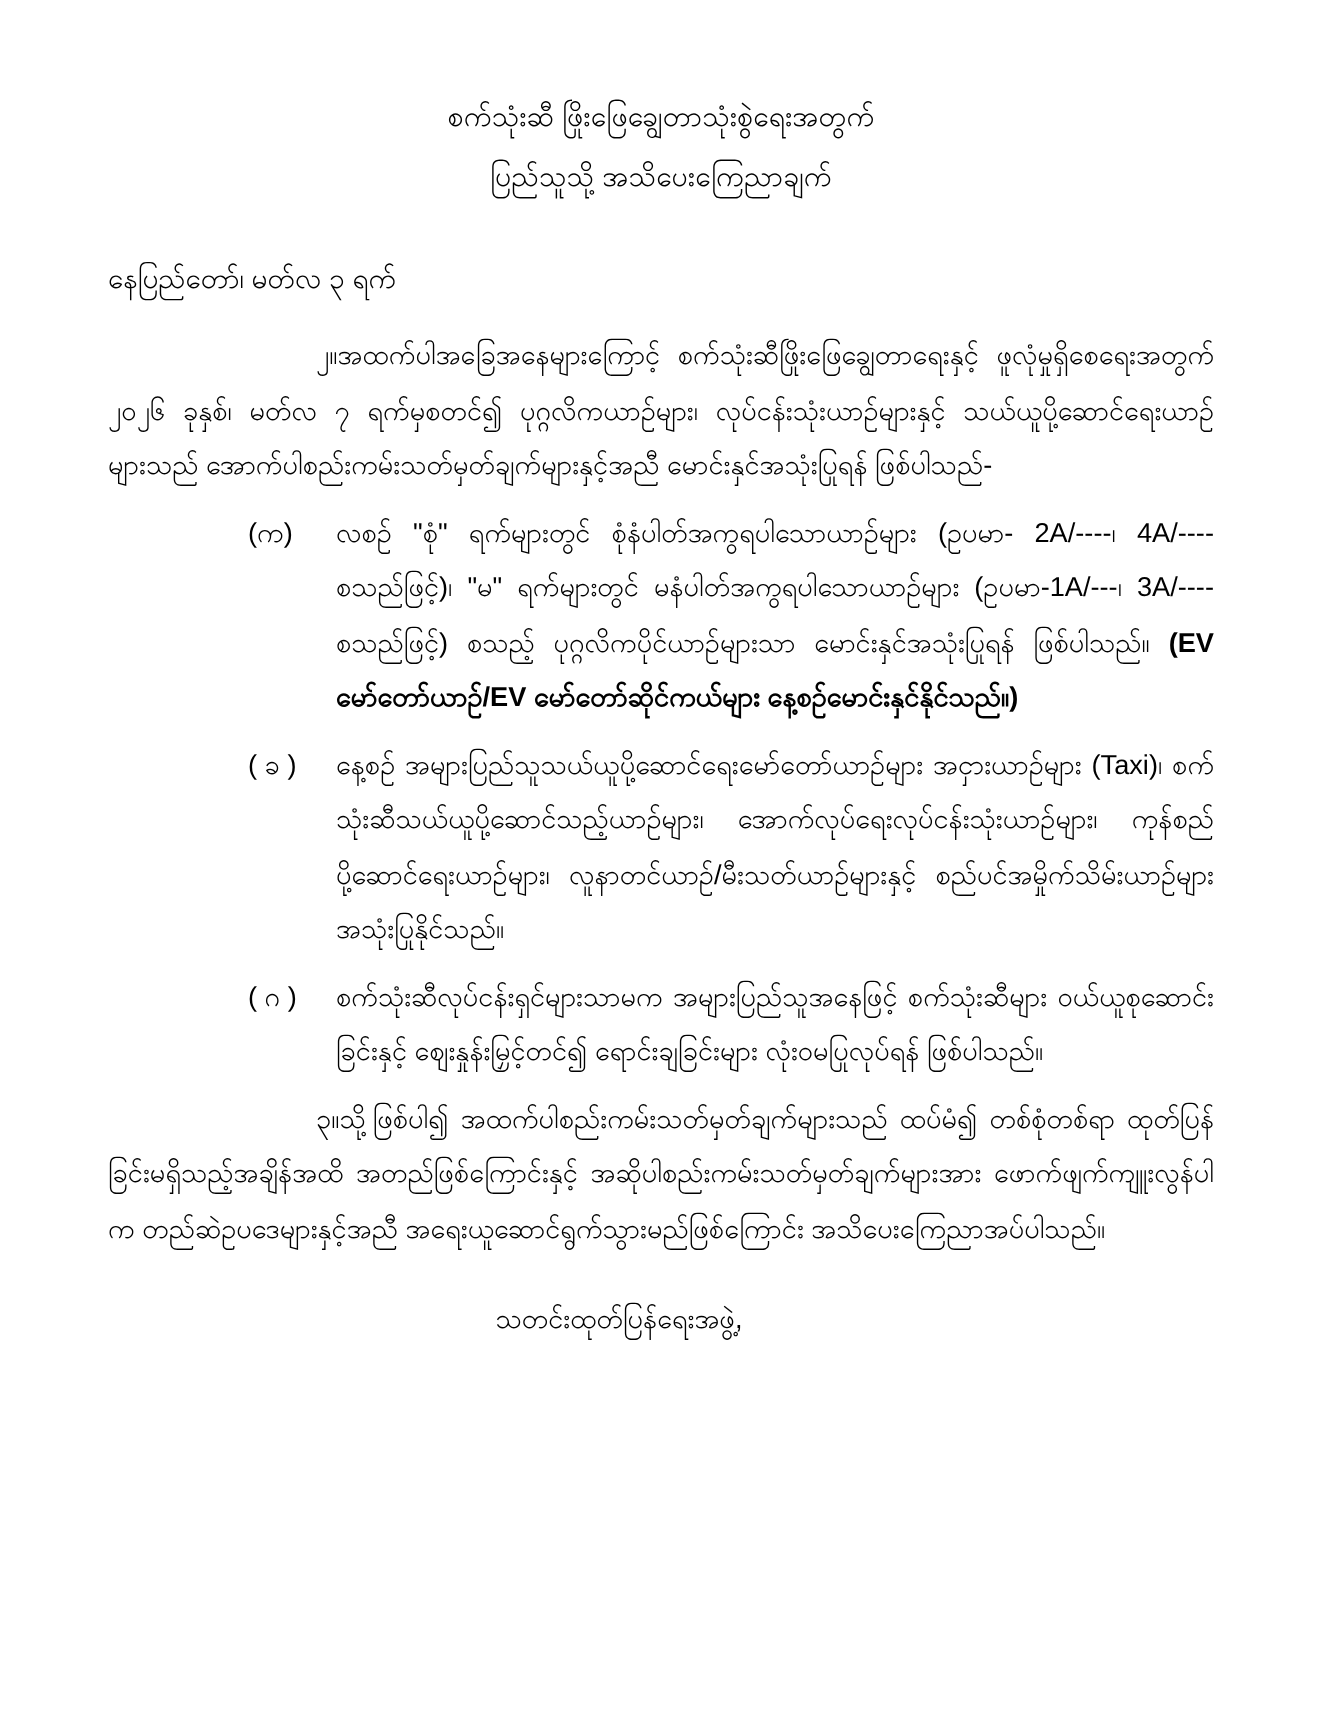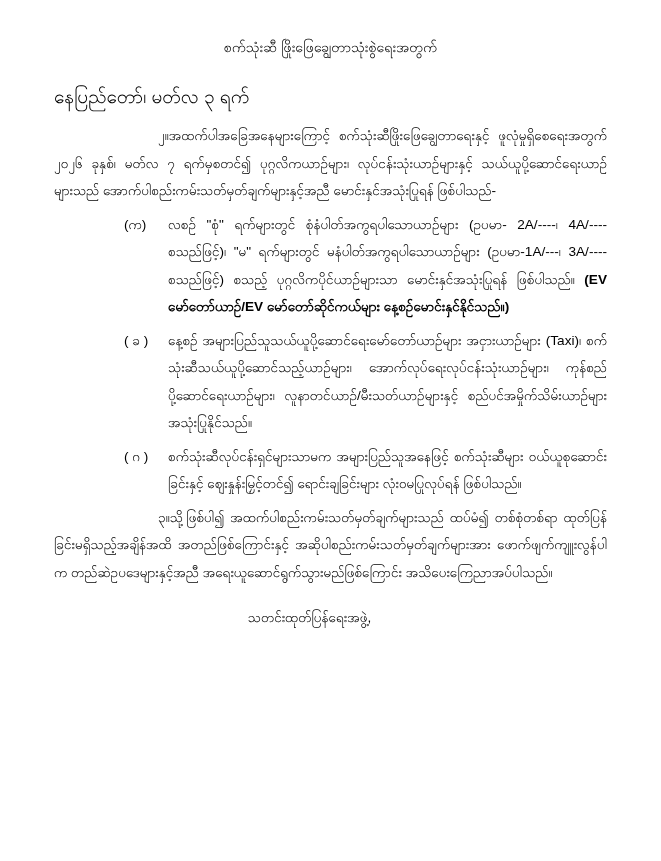--- a/index.html
+++ b/index.html
@@ -11,34 +11,34 @@
     width: 661px;
     height: 861px;
     font-family: "Liberation Sans", "DejaVu Sans", sans-serif;
     color: #000000;
     overflow: hidden;
   }
   .page {
     width: 661px;
     height: 651px;
     box-sizing: border-box;
-    padding: 32px 54px 30px 54px;
+    padding: 44px 54px 30px 54px;
     position: relative;
   }
   .title-block {
     text-align: center;
     margin-bottom: 22px;
   }
   .title-line {
     font-size: 14.2px;
     line-height: 30px;
     letter-spacing: 0.1px;
   }
   .date-line {
-    font-size: 19px;
+    font-size: 14px;
     line-height: 26px;
     margin-top: 10px;
     margin-bottom: 12px;
   }
   .para {
     font-size: 13.6px;
     line-height: 27.5px;
     text-align: justify;
     text-justify: inter-word;
     margin: 0 0 6px 0;
@@ -83,20 +83,21 @@
     padding-right: 10px;
   }
 </style>
 </head>
 <body>
 
 <div class="page">
 
   <div class="title-block">
     <div class="title-line">စက်သုံးဆီ ဖြိုးဖြေချွေတာသုံးစွဲရေးအတွက်</div>
+    <div class="title-line">ပြည်သူသို့ အသိပေးကြေညာချက်</div>
   </div>
 
   <div class="date-line">နေပြည်တော်၊ မတ်လ ၃ ရက်</div>
 
 
   <p class="para indent-first">
     <span class="lead">၂။</span><span>အထက်ပါအခြေအနေများကြောင့် စက်သုံးဆီဖြိုးဖြေချွေတာရေးနှင့် ဖူလုံမှုရှိစေရေးအတွက် ၂၀၂၆ ခုနှစ်၊ မတ်လ ၇ ရက်မှစတင်၍ ပုဂ္ဂလိကယာဉ်များ၊ လုပ်ငန်းသုံးယာဉ်များနှင့် သယ်ယူပို့ဆောင်ရေးယာဉ်များသည် အောက်ပါစည်းကမ်းသတ်မှတ်ချက်များနှင့်အညီ မောင်းနှင်အသုံးပြုရန် ဖြစ်ပါသည်-</span>
   </p>
 
   <div class="sub-item">

